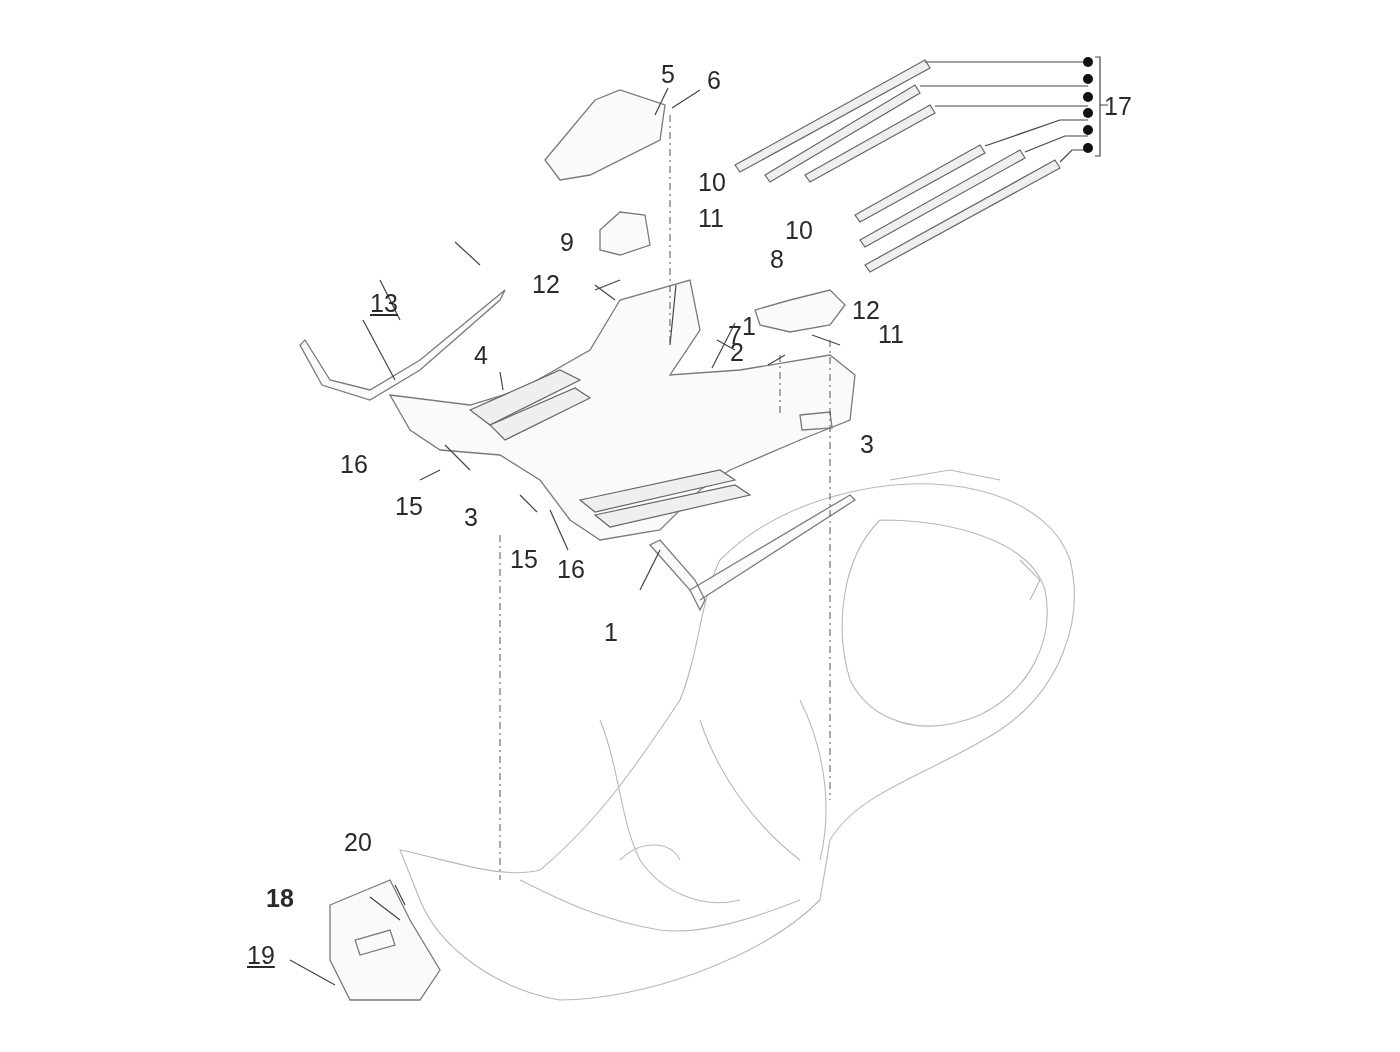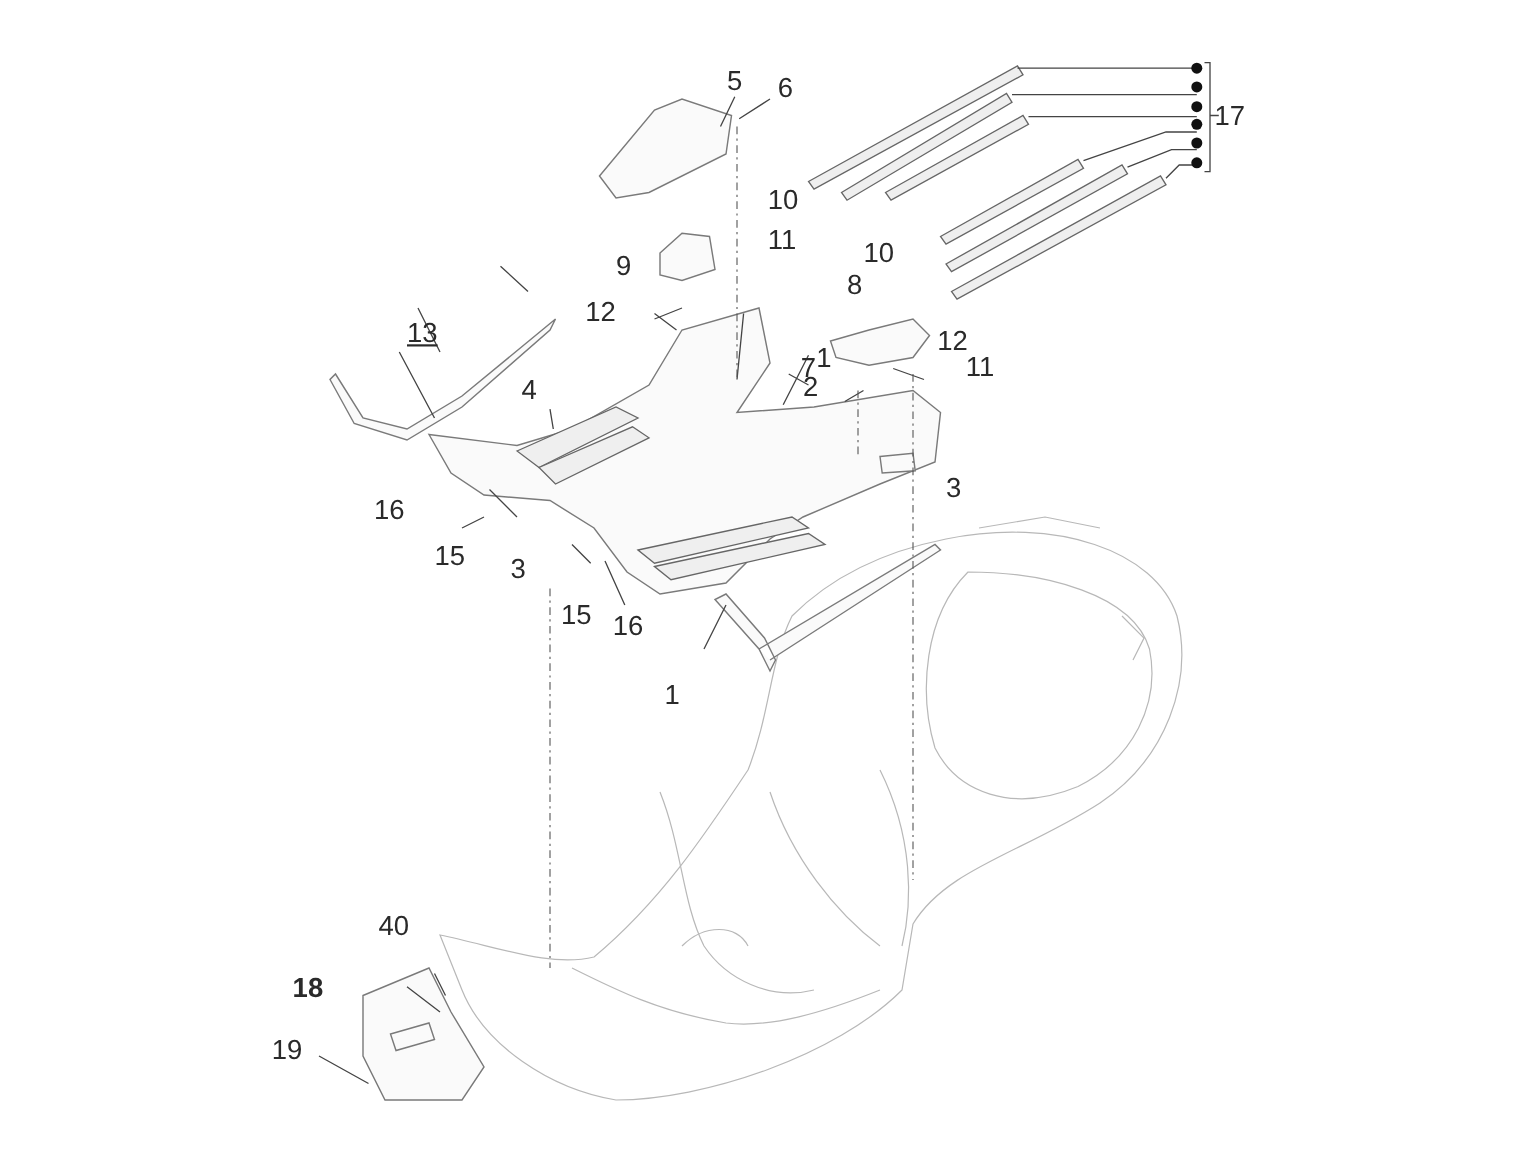--- a/index.html
+++ b/index.html
@@ -92,16 +92,16 @@
   <span class="lbl" style="left:878px;top:322px;">11</span>
   <span class="lbl" style="left:730px;top:340px;">2</span>
   <span class="lbl" style="left:474px;top:343px;">4</span>
   <span class="lbl" style="left:860px;top:432px;">3</span>
   <span class="lbl" style="left:340px;top:452px;">16</span>
   <span class="lbl" style="left:395px;top:494px;">15</span>
   <span class="lbl" style="left:464px;top:505px;">3</span>
   <span class="lbl" style="left:510px;top:547px;">15</span>
   <span class="lbl" style="left:557px;top:557px;">16</span>
   <span class="lbl" style="left:604px;top:620px;">1</span>
-  <span class="lbl" style="left:344px;top:830px;">40</span>
+  <span class="lbl" style="left:344px;top:830px;">20</span>
   <span class="lbl" style="left:266px;top:886px;font-weight:bold;">18</span>
-  <span class="lbl" style="left:247px;top:943px;">19</span>
+  <span class="lbl" style="left:247px;top:943px;text-decoration:underline;">19</span>
 </div>
 
 </body></html>

